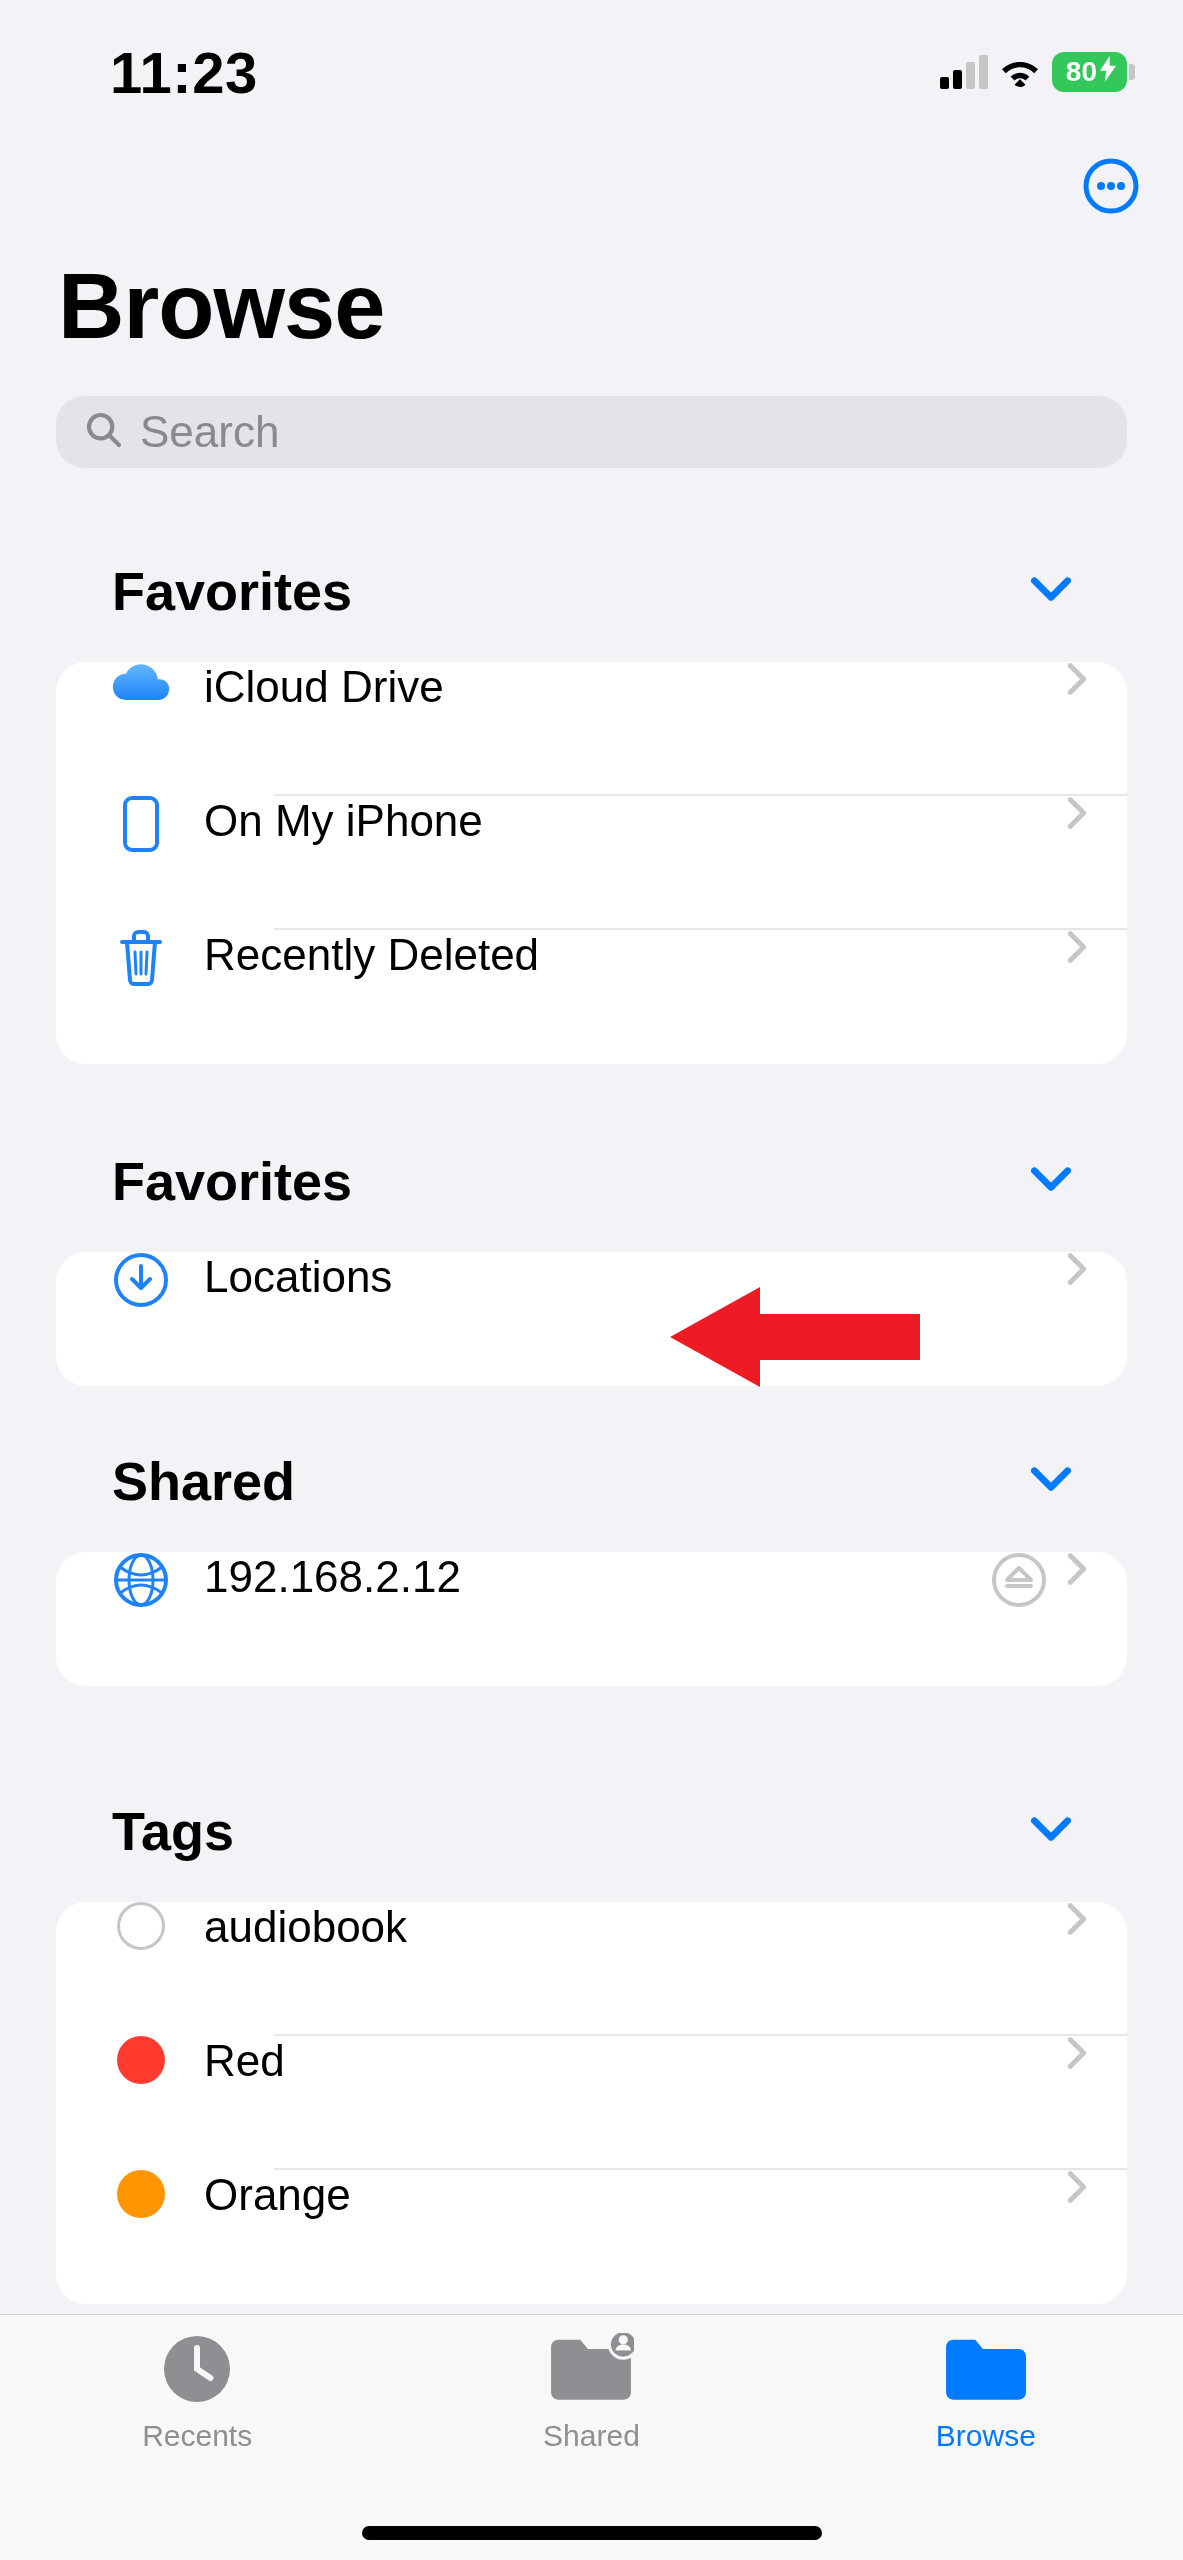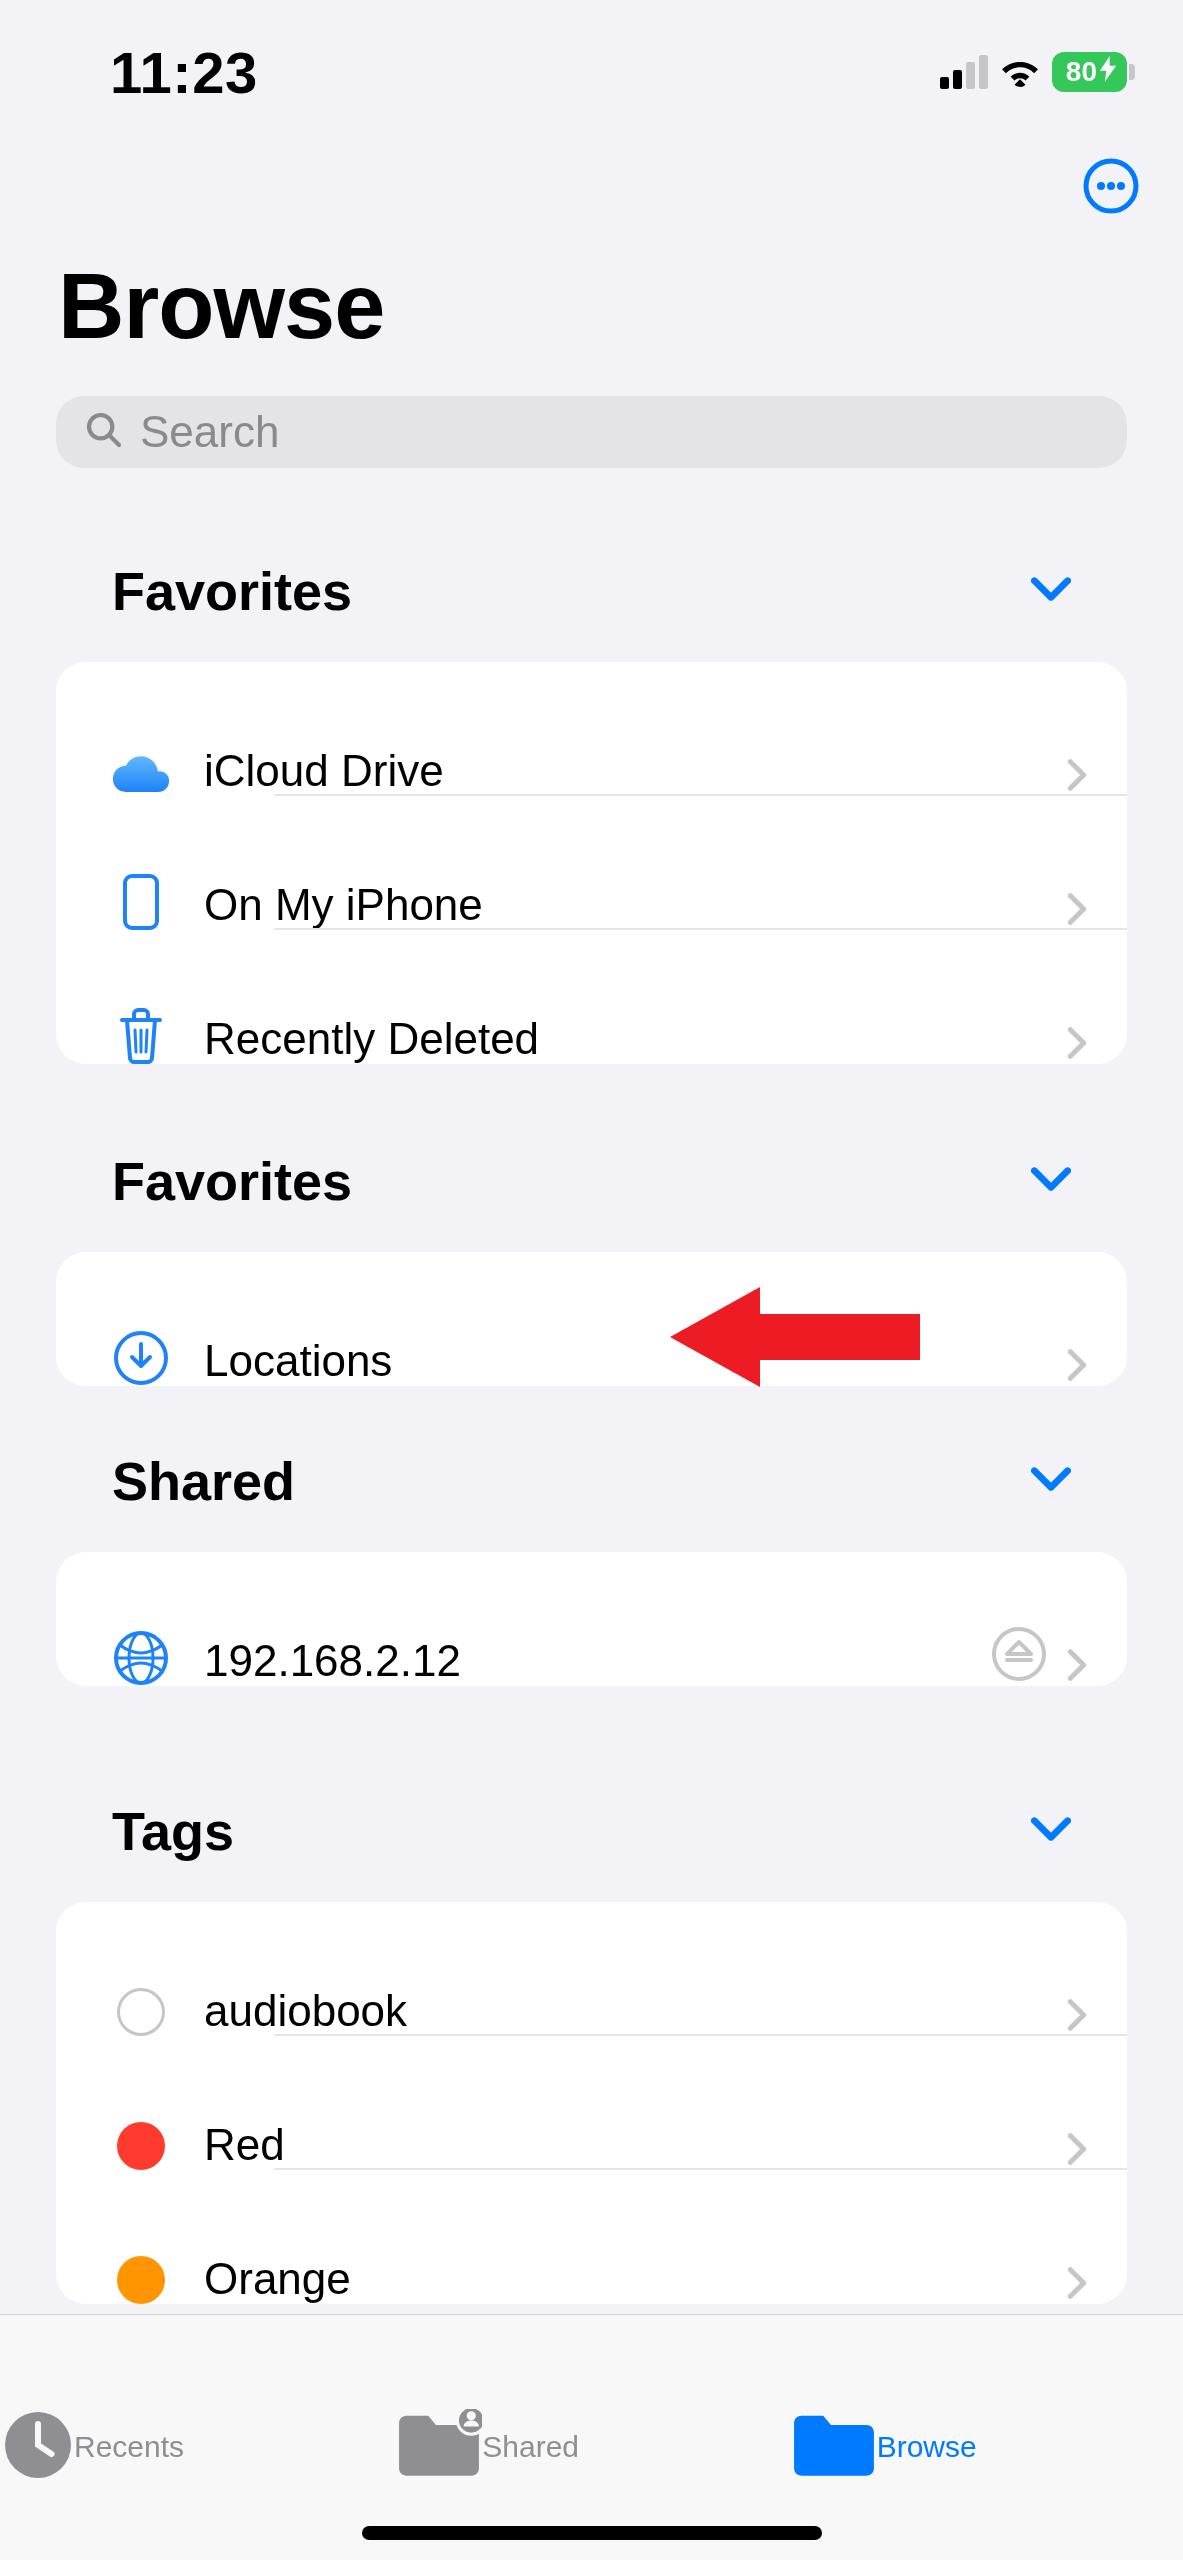--- a/index.html
+++ b/index.html
@@ -118,21 +118,21 @@
   .chevron-down { color: #007aff; }
 
   .card {
     background: #fff;
     border-radius: 30px;
     overflow: hidden;
   }
   .row {
     position: relative;
     display: flex;
-    align-items: flex-end;
+    align-items: flex-start;
     height: 134px;
     padding: 0 40px 0 40px;
   }
   .row .icon-slot {
     width: 90px;
     display: flex;
     justify-content: center;
   }
   .row .label {
     flex: 1;
@@ -175,23 +175,23 @@
     left: 0; right: 0; bottom: 0;
     height: 246px;
     background: #f8f8f8;
     border-top: 1px solid #d1d1d6;
     display: flex;
     justify-content: space-around;
     padding-top: 18px;
   }
   .tab {
     display: flex;
-    flex-direction: row;
+    flex-direction: column;
     align-items: center;
-    gap: 0;
+    gap: 10px;
     color: #8e8e93;
     width: 33%;
   }
   .tab.active { color: #007aff; }
   .tab .tab-label { font-size: 30px; }
 
   .home-indicator {
     position: absolute;
     bottom: 20px;
     left: 50%;

